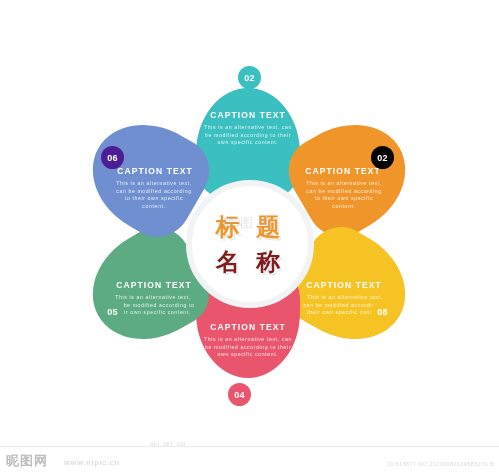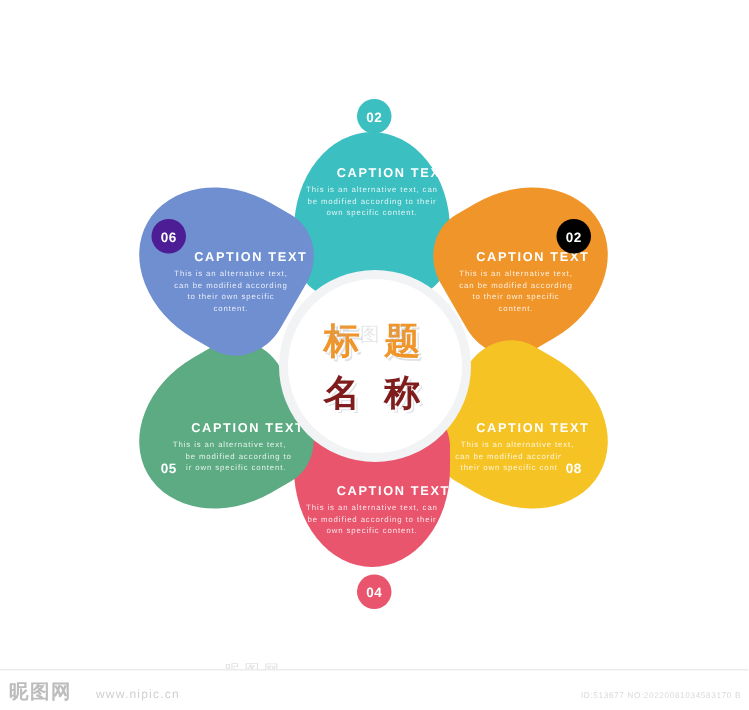--- a/index.html
+++ b/index.html
@@ -14,21 +14,21 @@
 
   
   .petal{
     position:absolute;
     width:108px;height:108px;
     border-radius:48% 48% 48% 48% / 46% 46% 50% 50%;
     box-sizing:border-box;
   }
   .petal .cap{
     position:absolute;left:0;right:0;
-    text-align:right;
+    text-align:center;
     color:#ffffff;
     font-size:8.5px;
     font-weight:bold;
     letter-spacing:1.1px;
   }
   .petal .body{
     position:absolute;left:8px;right:8px;
     text-align:center;
     color:rgba(255,255,255,.85);
     font-size:5.2px;
@@ -76,21 +76,21 @@
   .badge{
     position:absolute;
     width:23px;height:23px;border-radius:50%;
     color:#fff;font-size:9px;font-weight:bold;
     display:flex;align-items:center;justify-content:center;
     letter-spacing:.3px;
   }
   #badge-01{left:238px;top:66px;background:#3bbfc0;}
   #badge-02{left:371px;top:146px;background:#000000;}
   #badge-03{left:371px;top:300px;background:#f6c324;}
-  #badge-04{left:238px;top:383px;background:#e8556d;}
+  #badge-04{left:228px;top:383px;background:#e8556d;}
   #badge-05{left:101px;top:300px;background:#5cab82;}
   #badge-06{left:101px;top:146px;background:#4c1d95;}
 
   
   #center-ring{
     position:absolute;left:186px;top:180px;
     width:128px;height:128px;border-radius:50%;
     background:#ffffff;
     border:6px solid #f2f3f5;
     box-sizing:border-box;

